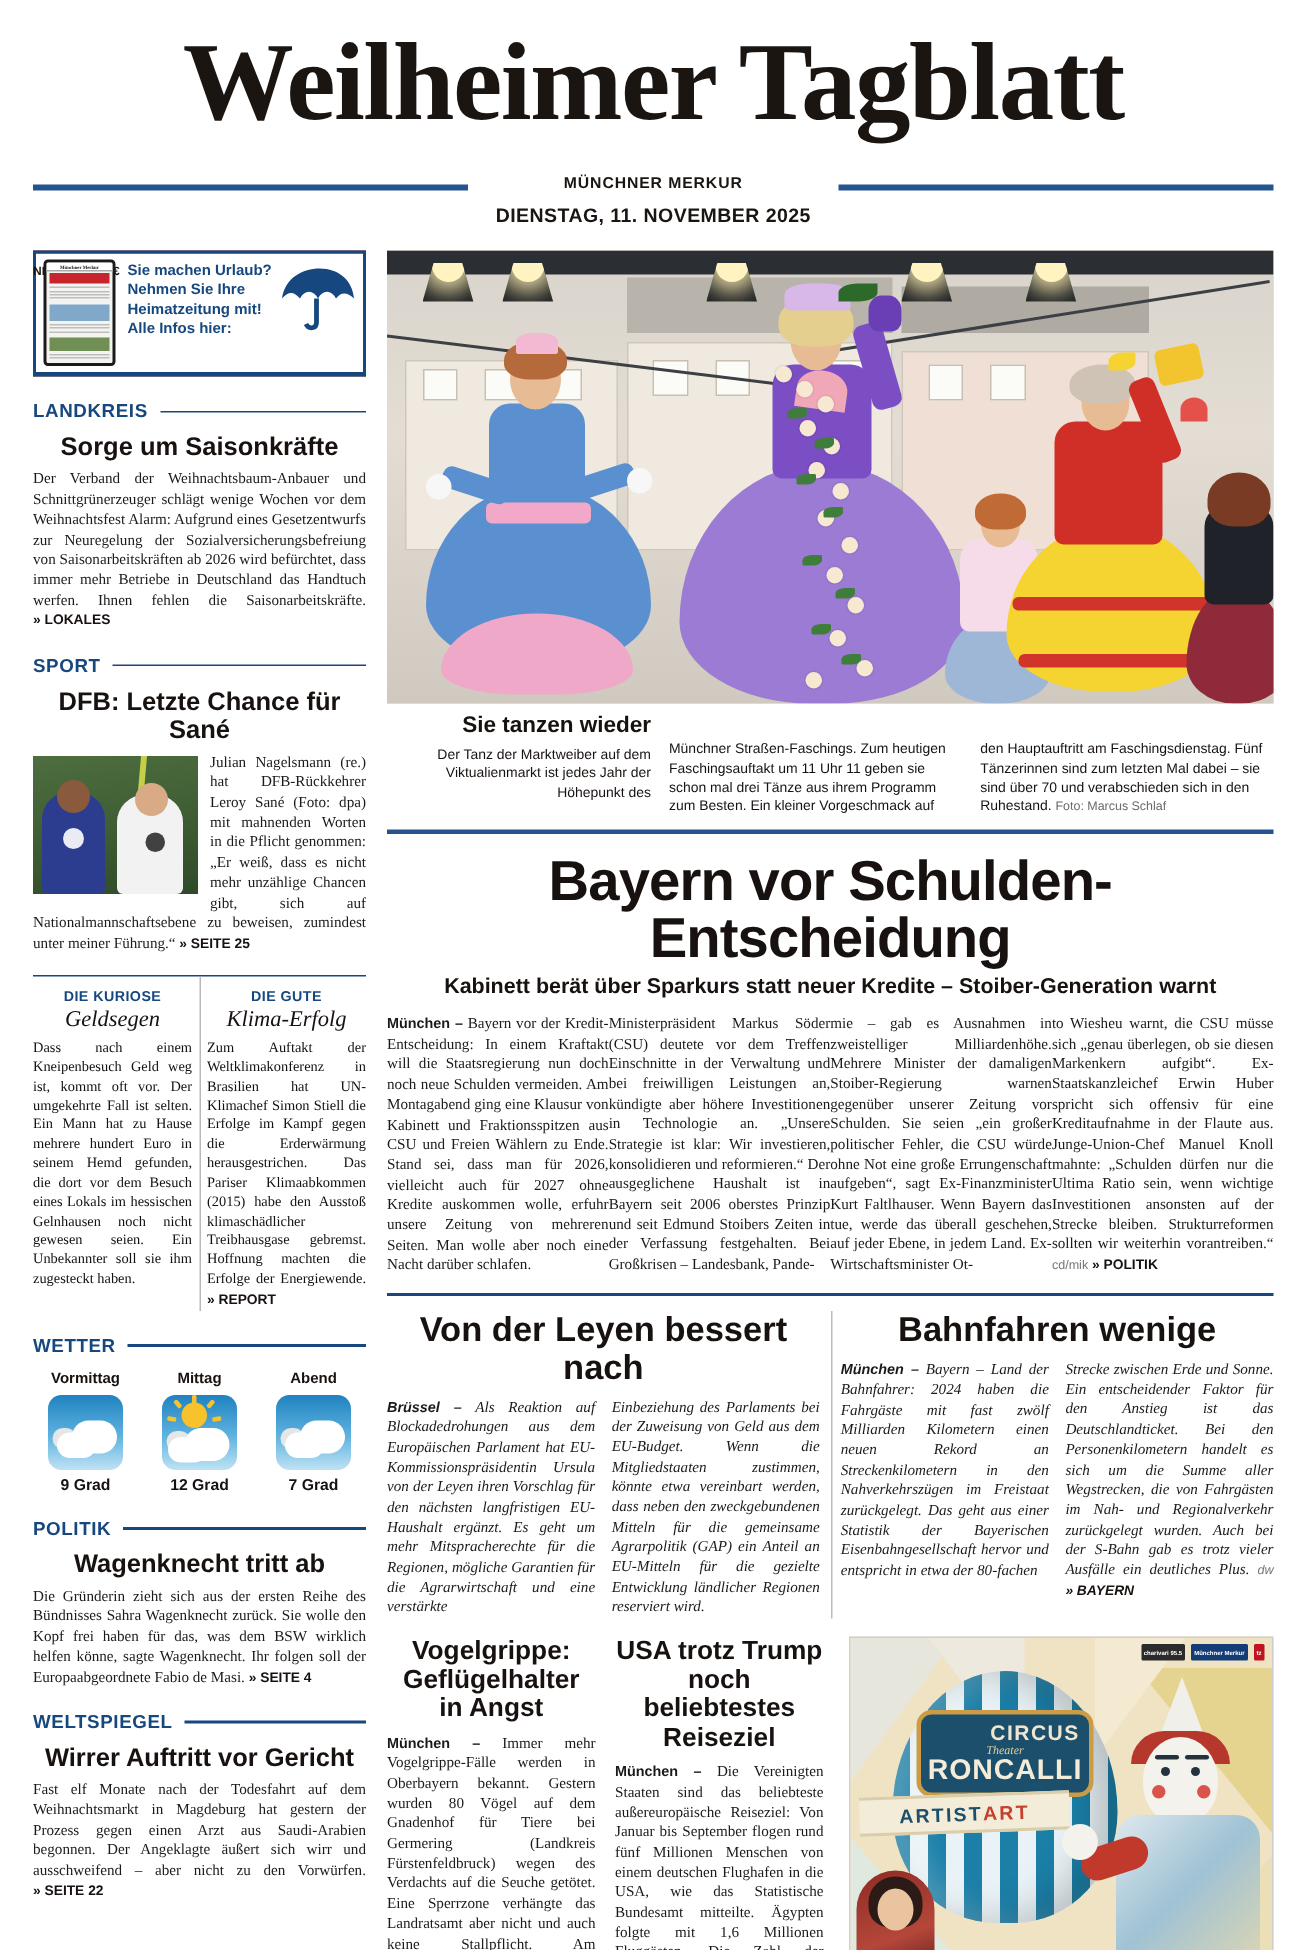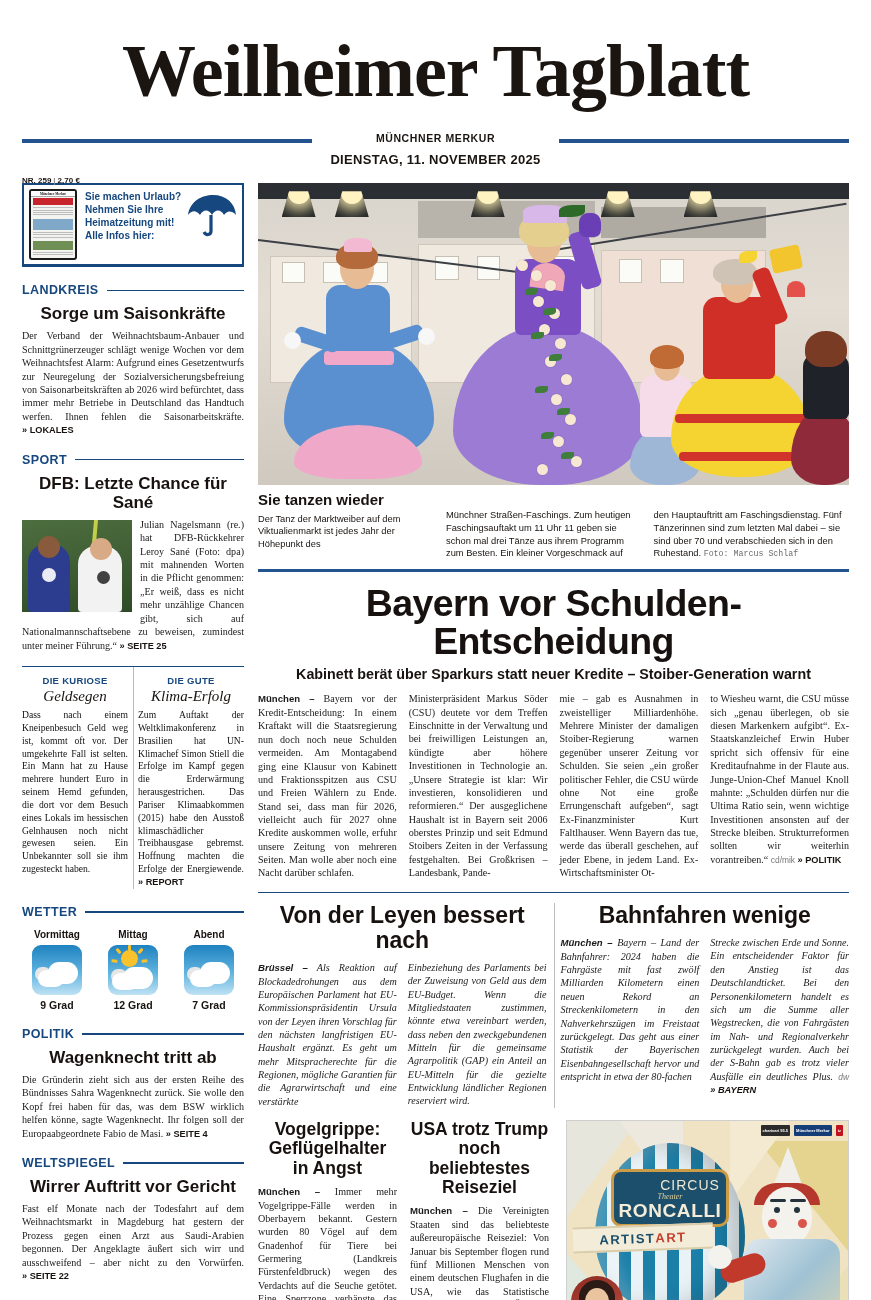--- a/index.html
+++ b/index.html
@@ -7,21 +7,21 @@
   body {
     width: 871px; height: 1300px;
     background: #ffffff;
     font-family: "Liberation Serif", serif;
     color: #111;
     overflow: hidden;
   }
   .page { position: relative; width: 871px; height: 1300px; padding: 0 22px; }
 
   
-  .masthead { padding-top: 36px; text-align: center; }
+  .masthead { padding-top: 20px; text-align: center; }
   .masthead-title {
     font-family: "Liberation Serif", serif;
     font-weight: bold;
     font-size: 74px;
     letter-spacing: -1px;
     line-height: 0.95;
     color: #1b1512;
     white-space: nowrap;
   }
   .masthead-rule-row {
@@ -180,45 +180,45 @@
   .d-torso { position:absolute; border-radius: 14px 14px 6px 6px; }
   .d-head { position:absolute; border-radius:50%; background:#e7bb93; }
   .d-hair { position:absolute; border-radius:50% 50% 40% 40%; }
   .d-hat { position:absolute; border-radius: 40% 40% 10% 10%; }
   .d-arm { position:absolute; border-radius: 6px; }
   .d-glove { position:absolute; border-radius:50%; }
   .flowers i { position:absolute; width:11px; height:11px; border-radius:50%; background:#f7e8d2; box-shadow:0 0 0 1px rgba(0,0,0,.05);}
   .leaves i { position:absolute; width:13px; height:7px; border-radius:50% 10% 50% 10%; background:#3f7d3a; }
 
   .cap-row { display:flex; gap: 12px; margin-top: 7px; }
-  .cap-c1 { width: 176px; flex: 0 0 176px; }
+  .cap-c1 { width: 176px; flex: 0 0 176px; text-align: right; }
   .cap-c { flex: 1 1 0; min-width:0; }
   .cap-title {
     font-family:"Liberation Sans", sans-serif; font-weight:bold;
     font-size: 15px; color:#17120f; line-height:1.1;
   }
   .cap-text {
     font-family:"Liberation Sans", sans-serif; font-size: 9.3px;
     line-height:1.36; color:#17120f; margin-top: 4px;
   }
-  .credit { font-family:Liberation Mono, monospace; font-size: 8.3px; color:#6b6b6b; }
+  .credit { font-family:Liberation Sans, sans-serif; font-size: 8.3px; color:#6b6b6b; }
 
   .hr-blue { height: 3px; background:#24548f; margin-top: 9px; }
 
   .lead-head {
     font-family:"Liberation Sans", sans-serif; font-weight: bold;
     font-size: 37.5px; line-height: 1.02; text-align:center;
     color:#17120f; margin-top: 12px; letter-spacing:-0.6px;
   }
   .lead-sub {
     font-family:"Liberation Sans", sans-serif; font-weight: bold;
     font-size: 14.3px; text-align:center; color:#17120f; margin-top: 6px;
   }
 
-  .cols4 { display:flex; gap: 12px; margin-top: 10px; }
+  .cols4 { display:flex; gap: 0; margin-top: 10px; }
   .cols4 > div { flex: 1 1 0; min-width:0; }
   .art {
     font-family:"Liberation Serif", serif; font-size: 10.1px;
     line-height: 1.325; text-align: justify; hyphens:auto; color:#1a1a1a;
   }
   .art b.dl { font-family:"Liberation Sans", sans-serif; font-weight:bold; font-size:9.6px; }
   .art .sig { font-family:"Liberation Sans", sans-serif; font-size:8.4px; color:#777; }
 
   .hr-thin { height:1.5px; background:#16477e; margin-top: 12px; }
 
@@ -255,21 +255,21 @@
     position:absolute; left: 28px; top: 22px; width: 150px; height: 168px;
     border-radius: 50% 50% 46% 46% / 56% 56% 44% 44%;
     background: repeating-linear-gradient(90deg,#1b7fa8 0 12px,#e9f3f7 12px 24px);
     box-shadow: inset -16px 0 26px rgba(0,0,0,.22), inset 14px 0 20px rgba(255,255,255,.25);
   }
   .balloon-badge {
     position:absolute; left: 16px; top: 26px; width:118px; height: 58px;
     background:#1b4f6b; border: 3px solid #cb9b46; border-radius: 10px;
     display:flex; flex-direction:column; align-items:center; justify-content:center;
   }
-  .bb1 { font-family:"Liberation Sans",sans-serif; font-weight:normal; font-size:14px; color:#f0e6cf; letter-spacing:1px;margin-left:40px; }
+  .bb1 { font-family:"Liberation Sans",sans-serif; font-weight:bold; font-size:14px; color:#f0e6cf; letter-spacing:1px;margin-left:40px; }
   .bb2 { font-family:"Liberation Serif",serif; font-style:italic; font-size:8px; color:#e2cf9d; margin-top:-1px;}
   .bb3 { font-family:"Liberation Sans",sans-serif; font-weight:bold; font-size:19px; color:#f4ecd8; letter-spacing:0.6px; line-height:1;}
   .ribbon {
     position:absolute; left: 6px; top: 104px; width: 140px; height: 26px;
     background: #f3ecd9; border-top:2px solid #d9cdaa; border-bottom:2px solid #d9cdaa;
     display:flex; align-items:center; justify-content:center; transform: rotate(-2deg);
   }
   .ribbon span { font-family:"Liberation Sans",sans-serif; font-weight:bold; font-size:13px; letter-spacing:1.5px; color:#1b4f6b; }
   .ribbon span em { color:#c3422f; font-style:normal; }
   .clown {

